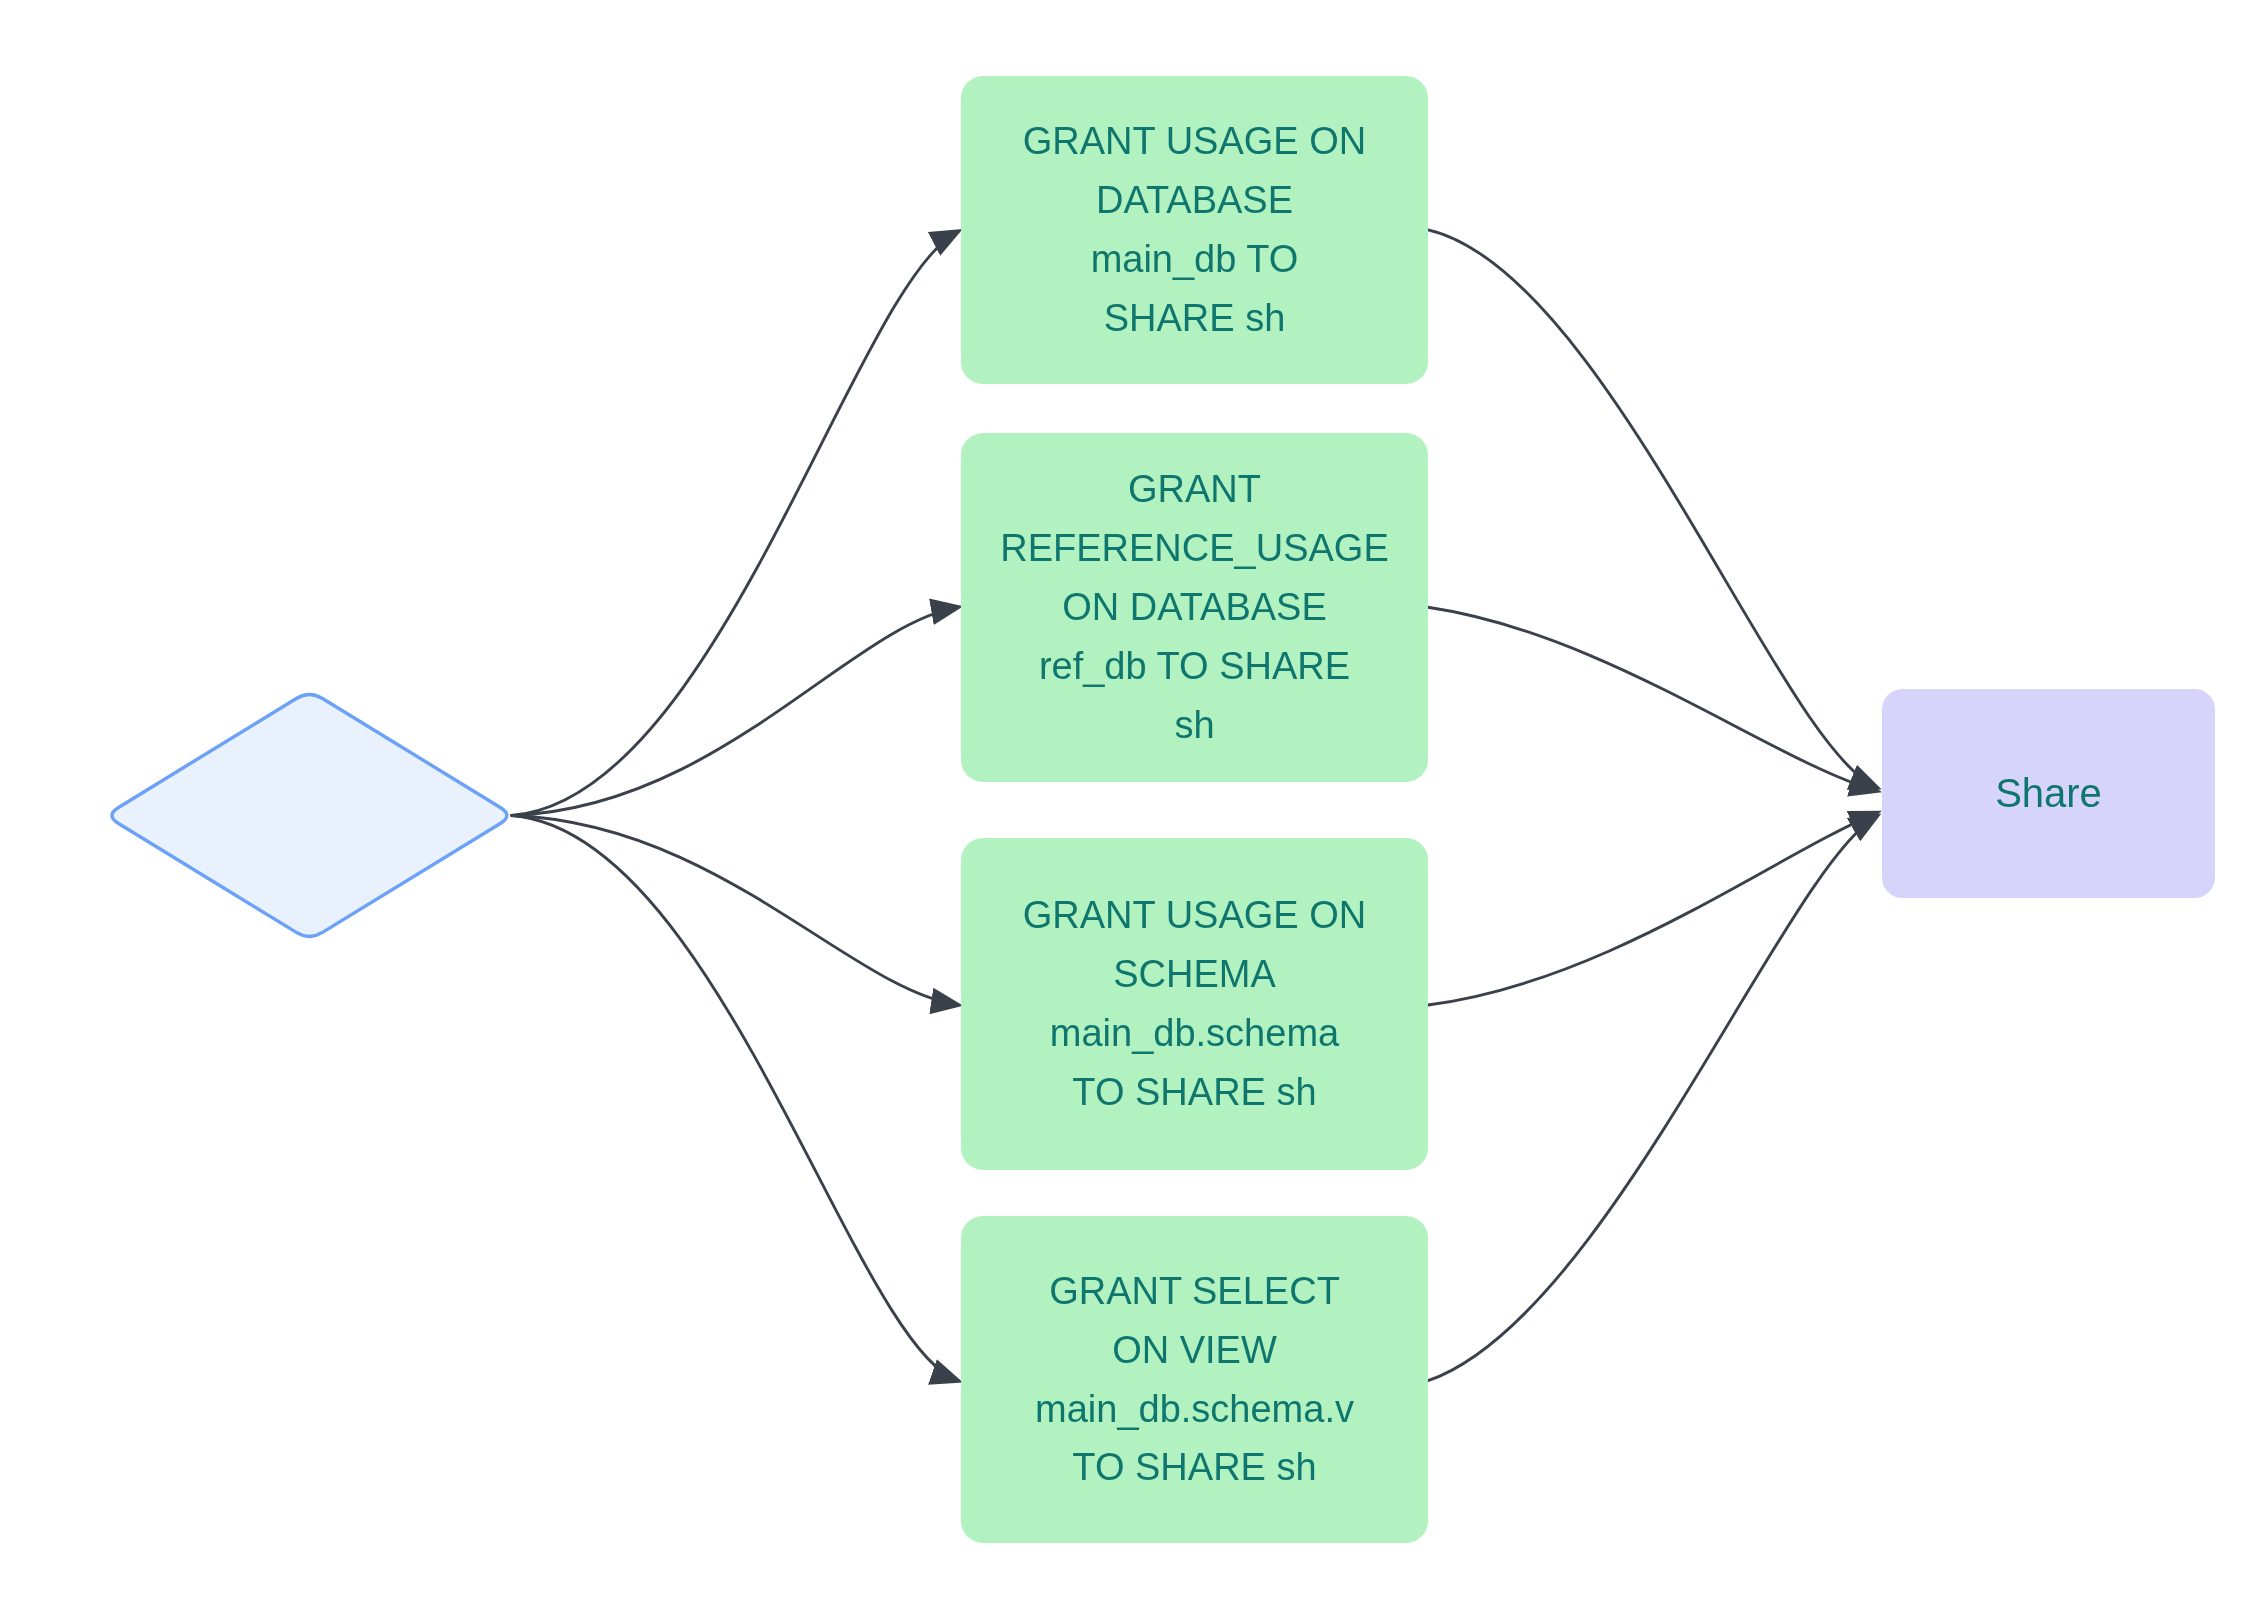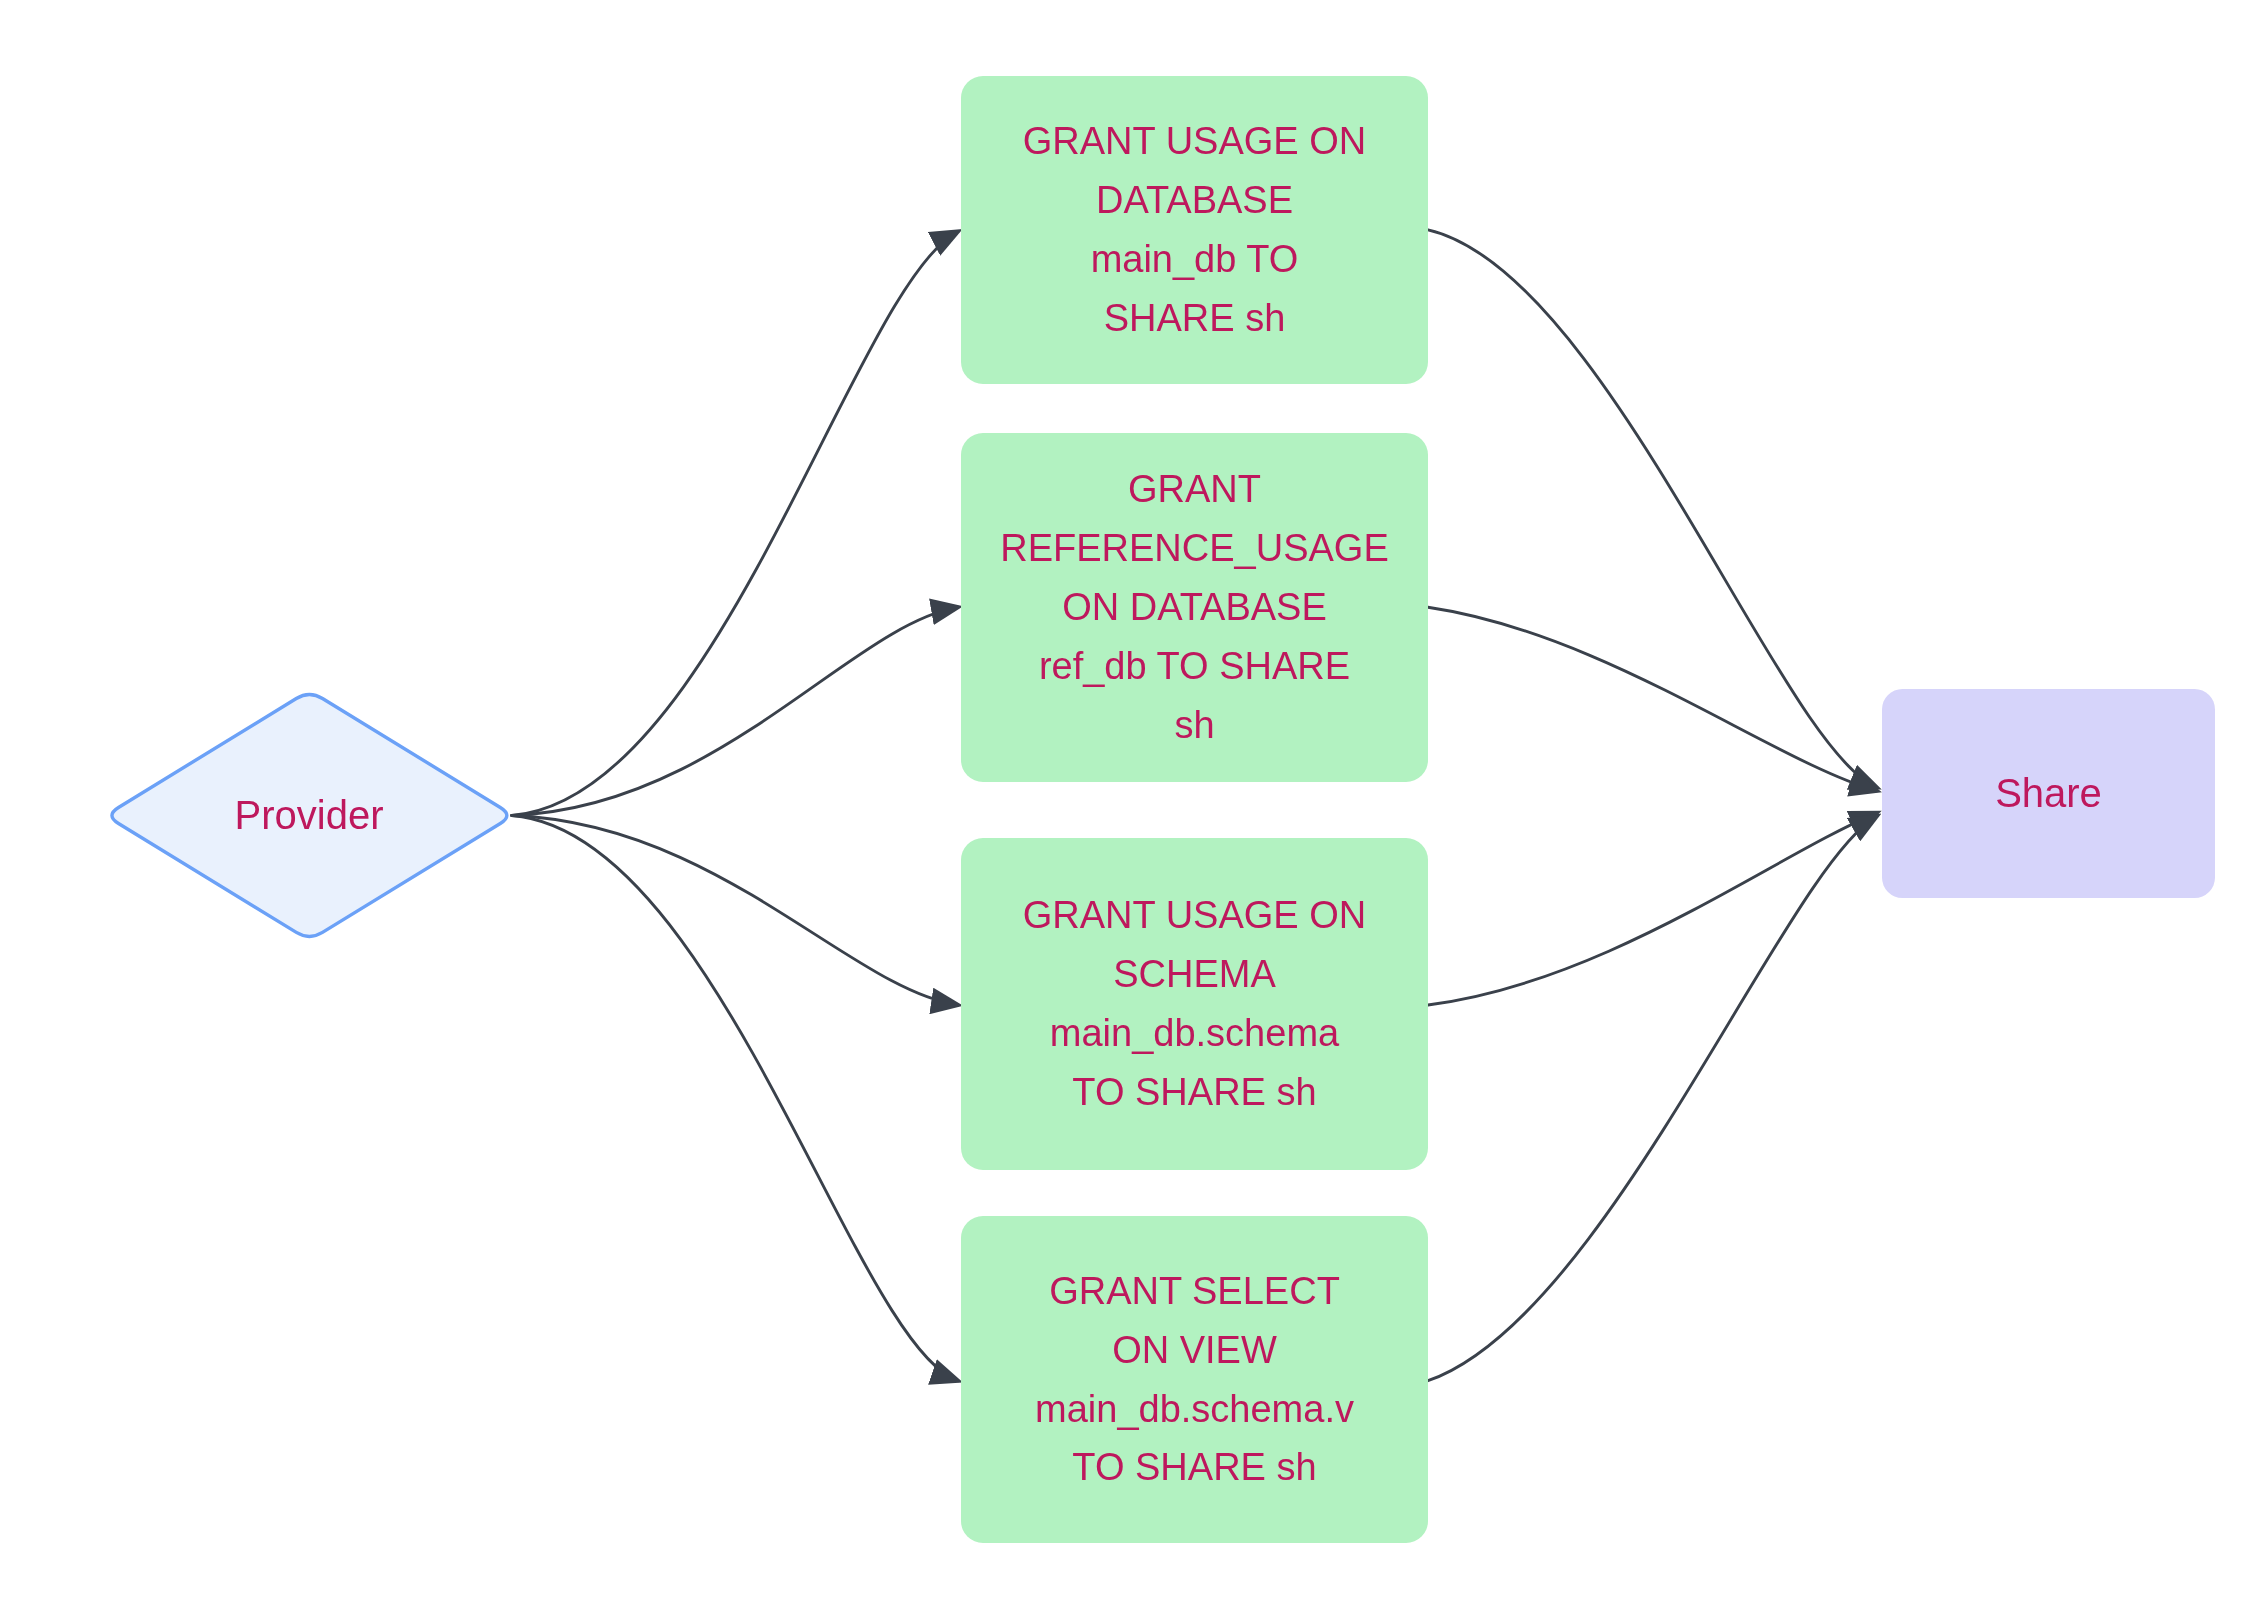--- a/index.html
+++ b/index.html
@@ -15,21 +15,21 @@
     position: absolute;
     left: 0; top: 0;
     width: 2261px; height: 1619px;
   }
   .node {
     position: absolute;
     display: flex;
     align-items: center;
     justify-content: center;
     text-align: center;
-    color: #be185d;
+    color: #0f766e;
     box-sizing: border-box;
   }
   .grant-box {
     left: 961px;
     width: 467px;
     background: #b2f2c1;
     border-radius: 22px;
     font-size: 38px;
     line-height: 1.55;
     white-space: pre-line;
@@ -71,21 +71,20 @@
     <path d="M 602 959 C 845 950 1000 736 1127 714" fill="none" stroke="#3a414b" stroke-width="3.4" stroke-linecap="round" marker-end="url(#arrow)"></path>
     <path d="M 602 959 C 845 968 1000 1163 1127 1182" fill="none" stroke="#3a414b" stroke-width="3.4" stroke-linecap="round" marker-end="url(#arrow)"></path>
     <path d="M 602 959 C 845 978 1005 1582 1127 1624" fill="none" stroke="#3a414b" stroke-width="3.4" stroke-linecap="round" marker-end="url(#arrow)"></path>
 
     <path d="M 1680 270 C 1890 318 2095 880 2208 926" fill="none" stroke="#3a414b" stroke-width="3.4" stroke-linecap="round" marker-end="url(#arrow)"></path>
     <path d="M 1680 714 C 1890 745 2085 895 2208 930" fill="none" stroke="#3a414b" stroke-width="3.4" stroke-linecap="round" marker-end="url(#arrow)"></path>
     <path d="M 1680 1182 C 1890 1155 2085 1008 2208 956" fill="none" stroke="#3a414b" stroke-width="3.4" stroke-linecap="round" marker-end="url(#arrow)"></path>
     <path d="M 1680 1624 C 1890 1552 2100 1022 2208 960" fill="none" stroke="#3a414b" stroke-width="3.4" stroke-linecap="round" marker-end="url(#arrow)"></path>
   </svg>
 
-  <div class="node provider-label">Provider</div>
 
   <div class="node grant-box grant-1">GRANT USAGE ON
 DATABASE
 main_db TO
 SHARE sh</div>
 
   <div class="node grant-box grant-2">GRANT
 REFERENCE_USAGE
 ON DATABASE
 ref_db TO SHARE

